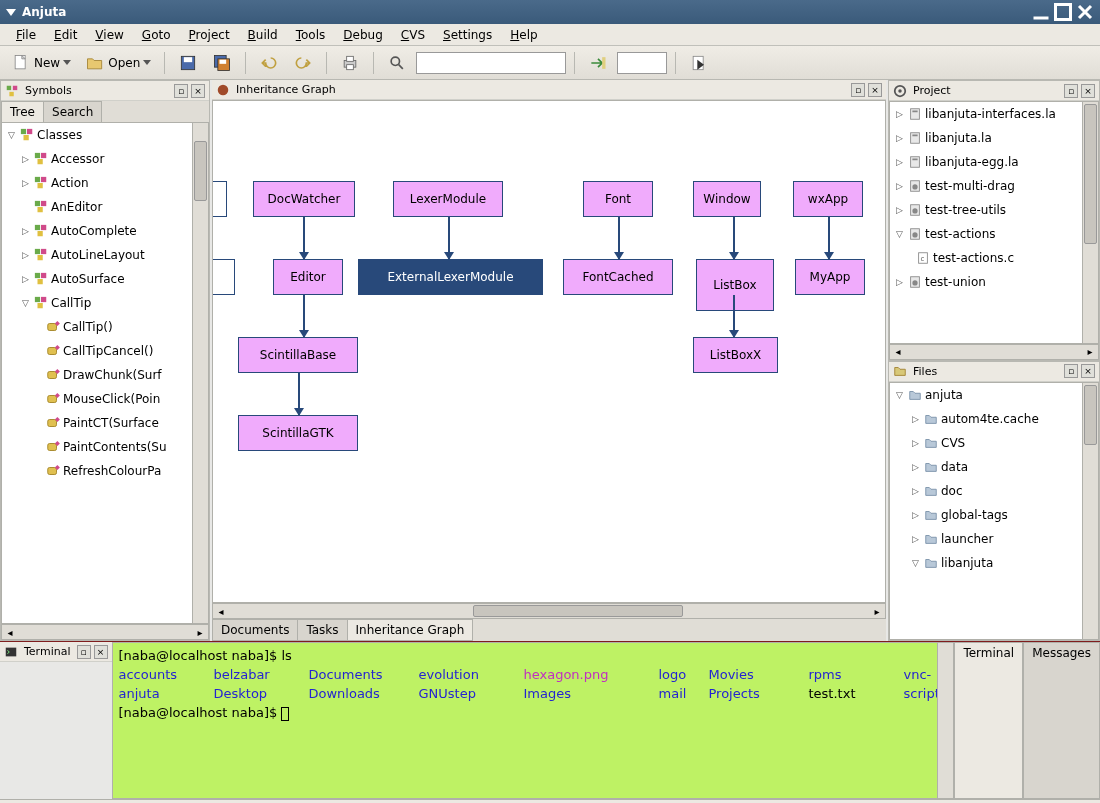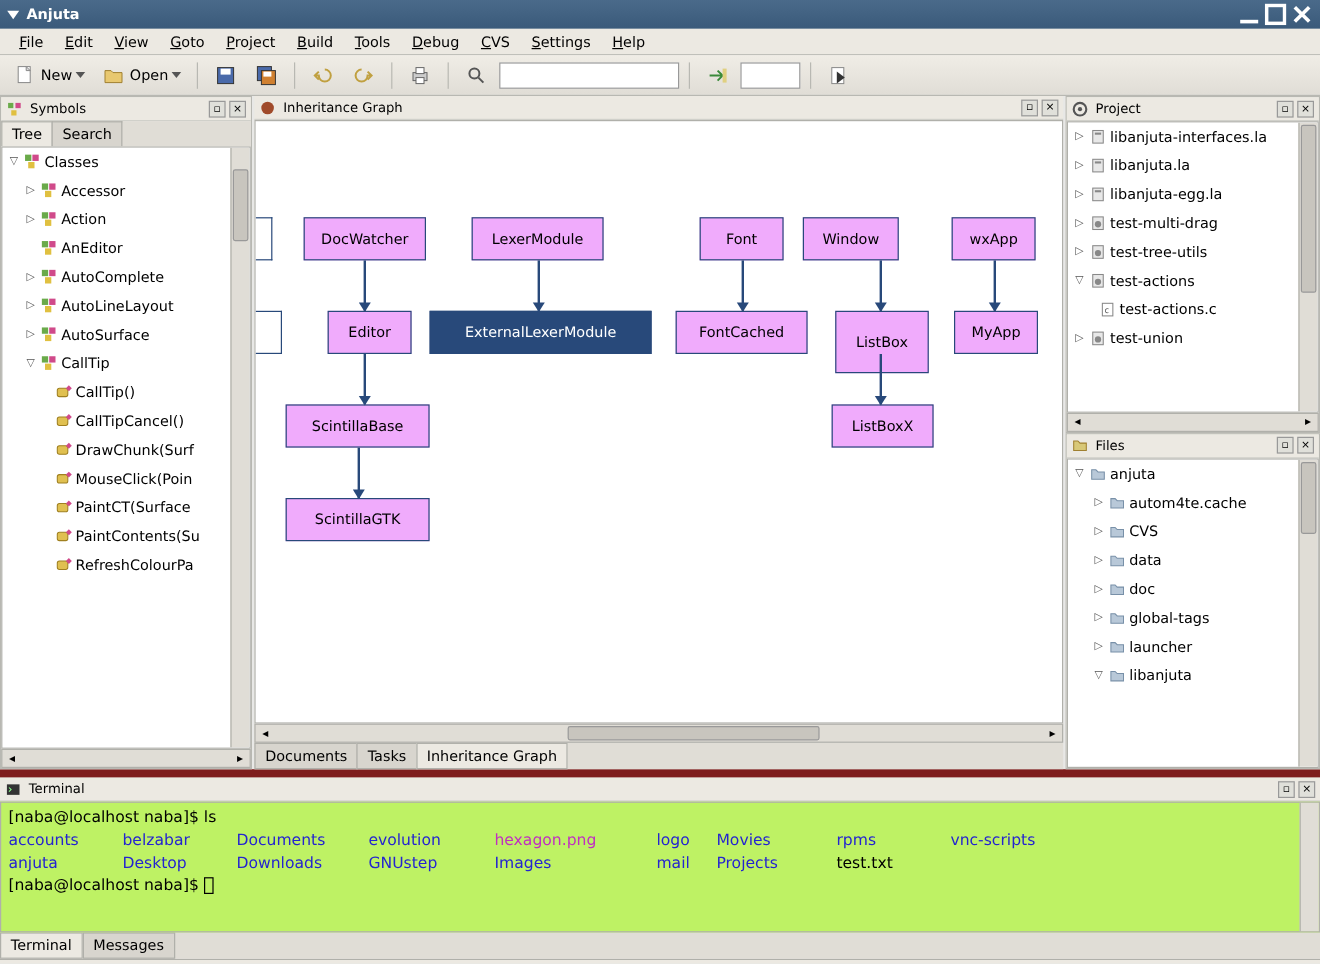--- a/index.html
+++ b/index.html
@@ -49,21 +49,21 @@
 .hscroll { height: 16px; background: #e0ddd6; border: 1px solid #b0b0aa; margin: 0 2px; position: relative; }
 .hscroll .hthumb { position: absolute; top: 1px; bottom: 1px; left: 260px; width: 210px; background: #c8c5be; border: 1px solid #999; border-radius: 2px; }
 .hscroll .harr { position: absolute; top: 0; bottom: 0; width: 16px; display: flex; align-items: center; justify-content: center; font-size: 10px; }
 .doc-tabs { display: flex; background: #e0ddd6; margin: 0 2px; }
 .doc-tabs .dtab { padding: 3px 8px; border: 1px solid #b0b0aa; background: #d8d5ce; cursor: pointer; margin-right: -1px; }
 .doc-tabs .dtab.active { background: #ece9e2; }
 
 .right-col { width: 212px; display: flex; flex-direction: column; }
 .right-panel { flex: 1; display: flex; flex-direction: column; min-height: 0; }
 
-.terminal-area { height: 158px; display: flex; flex-direction: column; border-top: 7px solid #7f1d1d; }
+.terminal-area { height: 158px; display: flex; flex-direction: row; border-top: 1px solid #7f1d1d; }
 .term-body { flex: 1; background: #bef264; font-family: "DejaVu Sans Mono", monospace; font-size: 13px; padding: 3px 6px; border: 1px solid #b0b0aa; position: relative; line-height: 19px; }
 .term-sb { position: absolute; right: 0; top: 0; bottom: 0; width: 16px; background: #e0ddd6; border-left: 1px solid #b0b0aa; }
 .term-tabs { display: flex; background: #e0ddd6; }
 .term-tabs .ttab { padding: 3px 8px; border: 1px solid #b0b0aa; background: #d8d5ce; cursor: pointer; }
 .term-tabs .ttab.active { background: #ece9e2; }
 
 .statusbar { height: 22px; background: #ece9e2; border-top: 1px solid #b0b0aa; display: flex; align-items: center; padding: 0 6px; gap: 16px; font-size: 12px; }
 
 .hbscroll { height: 16px; background: #e0ddd6; border: 1px solid #b0b0aa; position: relative; }
 .hbscroll .ha { position: absolute; top: 0; bottom: 0; width: 16px; display: flex; align-items: center; justify-content: center; font-size: 10px; }
@@ -342,21 +342,21 @@
       <div class="spacer"></div>
       <div class="pbtn">▫</div>
       <div class="pbtn">×</div>
     </div>
     <div class="graph-area" id="graph-area">
       <div class="half-box" style="left:0;top:80px;width:14px;height:36px"></div>
       <div class="half-box" style="left:0;top:158px;width:22px;height:36px"></div>
     <div class="graph-node" style="left: 40px; top: 80px; width: 102px; height: 36px;">DocWatcher</div>
         <div class="graph-node" style="left: 180px; top: 80px; width: 110px; height: 36px;">LexerModule</div>
         <div class="graph-node" style="left: 370px; top: 80px; width: 70px; height: 36px;">Font</div>
-        <div class="graph-node" style="left: 456px; top: 80px; width: 80px; height: 36px;">Window</div>
+        <div class="graph-node" style="left: 480px; top: 80px; width: 68px; height: 36px;">Window</div>
         <div class="graph-node" style="left: 580px; top: 80px; width: 70px; height: 36px;">wxApp</div>
         <div class="graph-node" style="left: 60px; top: 158px; width: 70px; height: 36px;">Editor</div>
         <div class="graph-node sel" style="left: 145px; top: 158px; width: 185px; height: 36px;">ExternalLexerModule</div>
         <div class="graph-node" style="left: 350px; top: 158px; width: 110px; height: 36px;">FontCached</div>
         <div class="graph-node" style="left: 483px; top: 158px; width: 78px; height: 52px;">ListBox</div>
         <div class="graph-node" style="left: 582px; top: 158px; width: 70px; height: 36px;">MyApp</div>
         <div class="graph-node" style="left: 25px; top: 236px; width: 120px; height: 36px;">ScintillaBase</div>
         <div class="graph-node" style="left: 480px; top: 236px; width: 85px; height: 36px;">ListBoxX</div>
         <div class="graph-node" style="left: 25px; top: 314px; width: 120px; height: 36px;">ScintillaGTK</div>
         <div class="graph-arrow" style="left: 90px; top: 116px; height: 42px;"></div>

